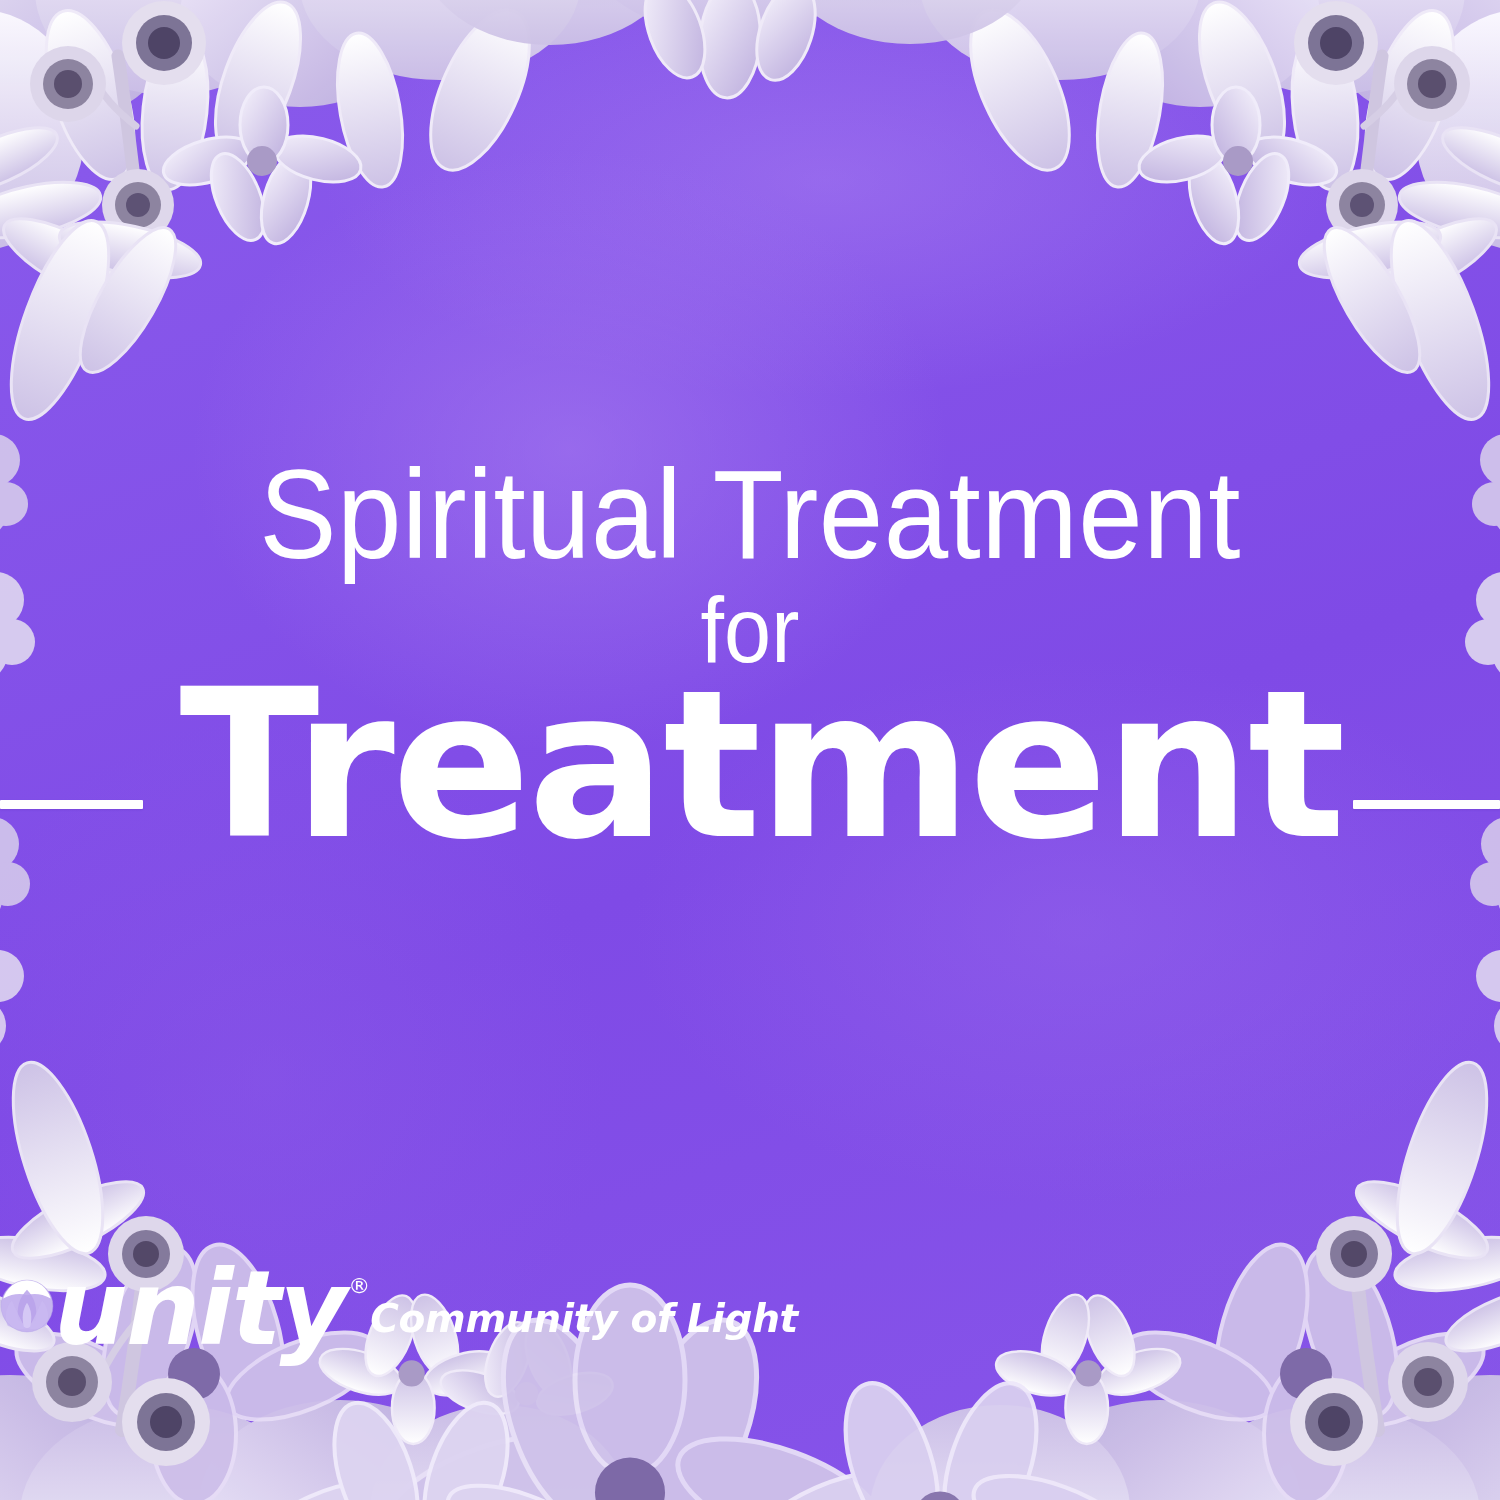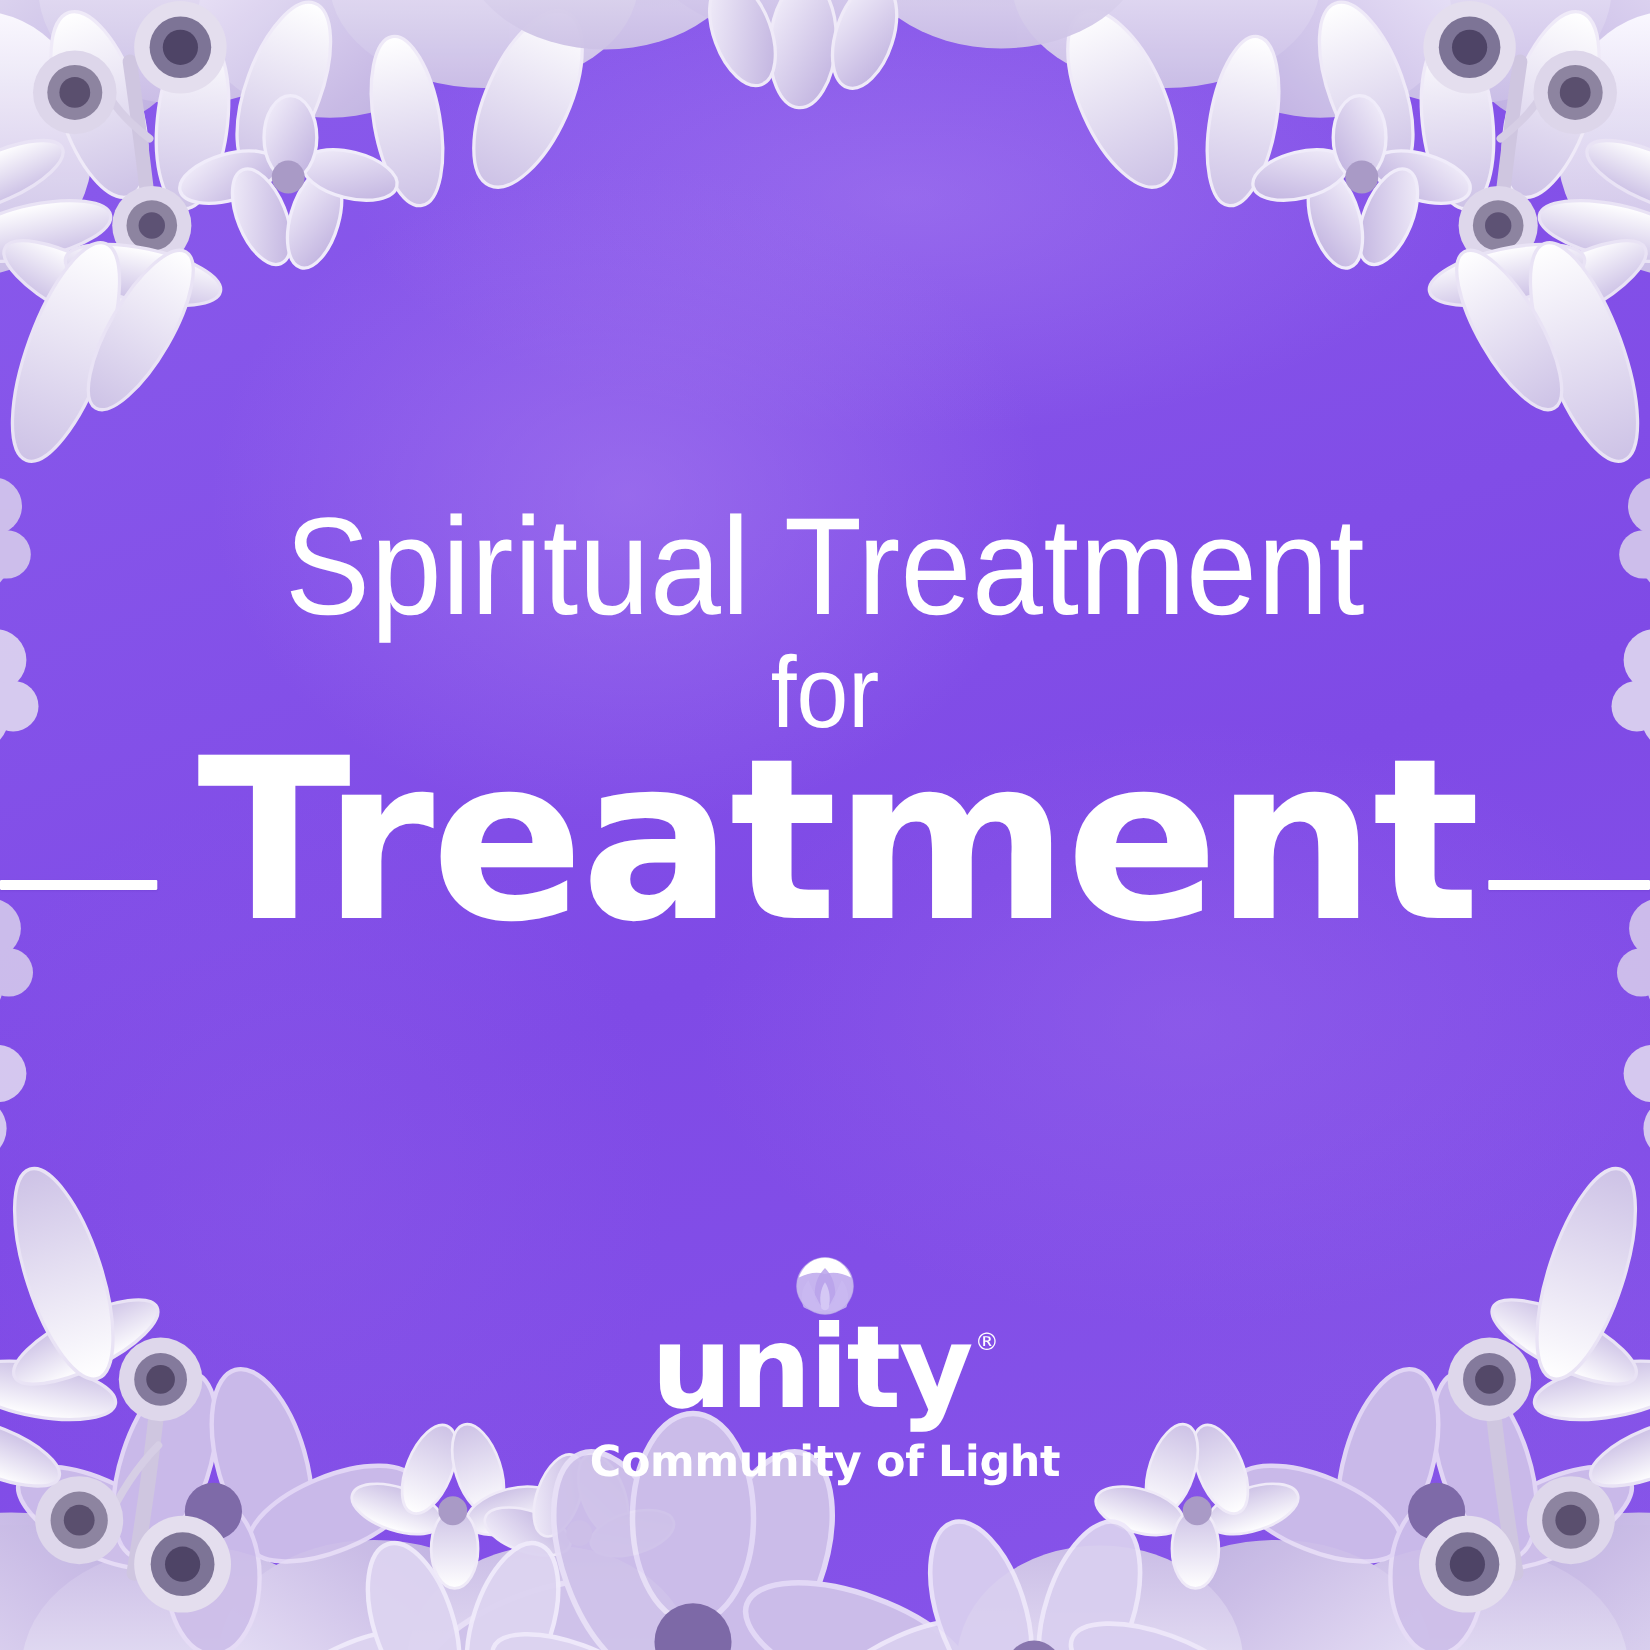--- a/index.html
+++ b/index.html
@@ -80,21 +80,21 @@
     font-size:205px;
     line-height:.95;
     letter-spacing:-3px;
     transform:scaleX(1.0);
     white-space:nowrap;
   }
 
   
   .logo{
     position:absolute;left:0;right:0;bottom:148px;
-    display:flex;flex-direction:column;align-items:center;
+    display:flex;flex-direction:row;align-items:center;font-style:italic;
   }
   .lotus{width:54px;height:54px;margin-bottom:4px;}
   .wordmark-wrap{position:relative;display:flex;align-items:flex-start;}
   .wordmark{
     color:#fff;
     font-family:"DejaVu Sans","Liberation Sans",sans-serif;
     font-weight:700;
     font-size:104px;
     line-height:.84;
     letter-spacing:-2px;

